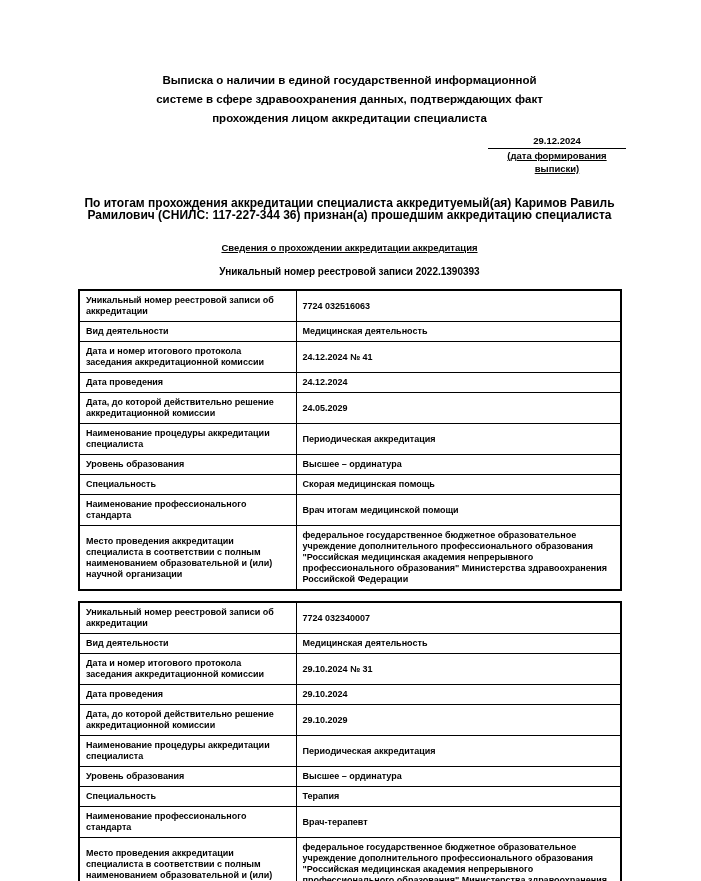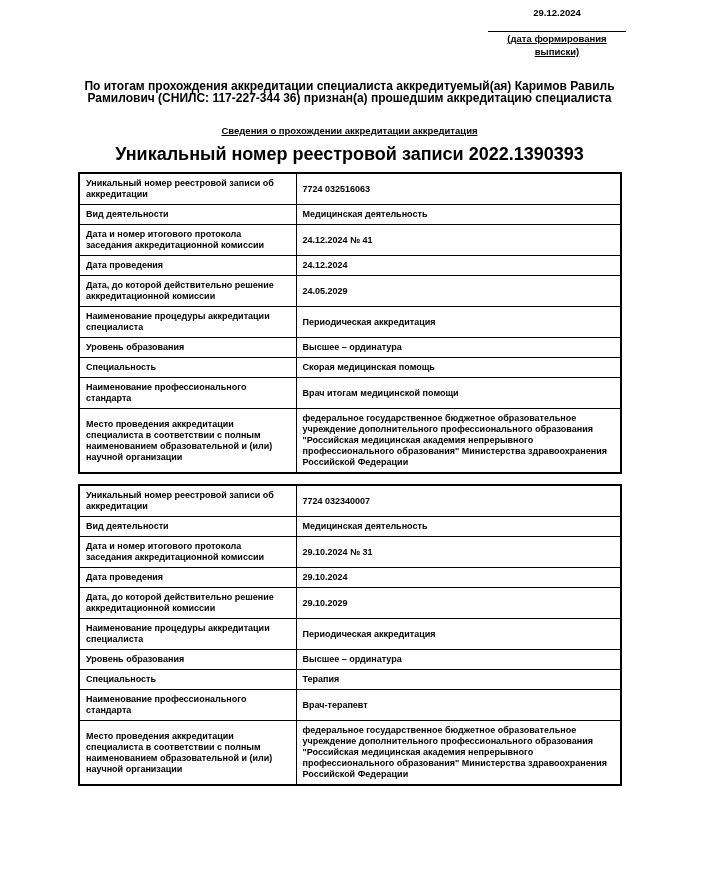--- a/index.html
+++ b/index.html
@@ -30,21 +30,21 @@
   .date-block {
     margin-top: 7px;
     margin-left: 410px;
     width: 138px;
     text-align: center;
     font-size: 9.5px;
   }
   .date-value {
     display: block;
     border-bottom: 1.5px solid #000;
-    padding-bottom: 12px;
+    padding-bottom: 1px;
     line-height: 12px;
     text-align: center;
   }
   .date-caption {
     line-height: 13px;
     text-decoration: underline;
   }
   .intro {
     margin-top: 22px;
     text-align: center;
@@ -57,21 +57,21 @@
   .section-heading {
     margin-top: 21px;
     text-align: center;
     font-size: 9.5px;
     text-decoration: underline;
     line-height: 12px;
   }
   .registry-heading {
     margin-top: 10px;
     text-align: center;
-    font-size: 18px;
+    font-size: 10px;
     line-height: 15px;
   }
   table.record-table {
     border-collapse: collapse;
     width: 542px;
     margin-top: 10px;
     border: 2px solid #000;
     table-layout: fixed;
   }
   table.record-table + table.record-table {
@@ -87,20 +87,25 @@
   }
   .record-table col.col-label { width: 217px; }
   .record-table col.col-value { width: 325px; }
 </style>
 </head>
 <body>
 
 <div class="page">
   <div class="content">
 
+    <div class="doc-title">
+      <div class="title-line">Выписка о наличии в единой государственной информационной</div>
+      <div class="title-line">системе в сфере здравоохранения данных, подтверждающих факт</div>
+      <div class="title-line">прохождения лицом аккредитации специалиста</div>
+    </div>
 
     <div class="date-block">
       <span class="date-value">29.12.2024</span>
       <div class="date-caption">(дата формирования выписки)</div>
     </div>
 
     <div class="intro">По итогам прохождения аккредитации специалиста аккредитуемый(ая) Каримов Равиль Рамилович (СНИЛС: 117-227-344 36) признан(а) прошедшим аккредитацию специалиста</div>
 
     <div class="section-heading">Сведения о прохождении аккредитации аккредитация</div>
 

